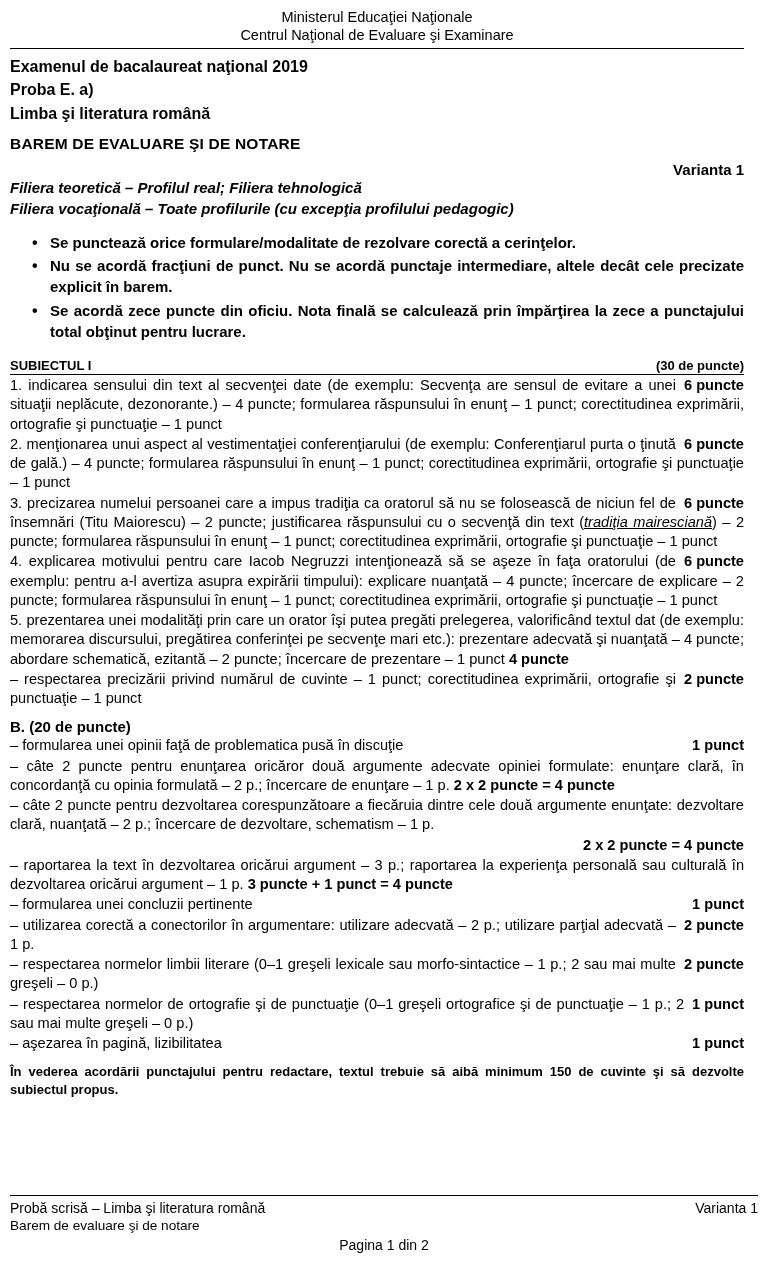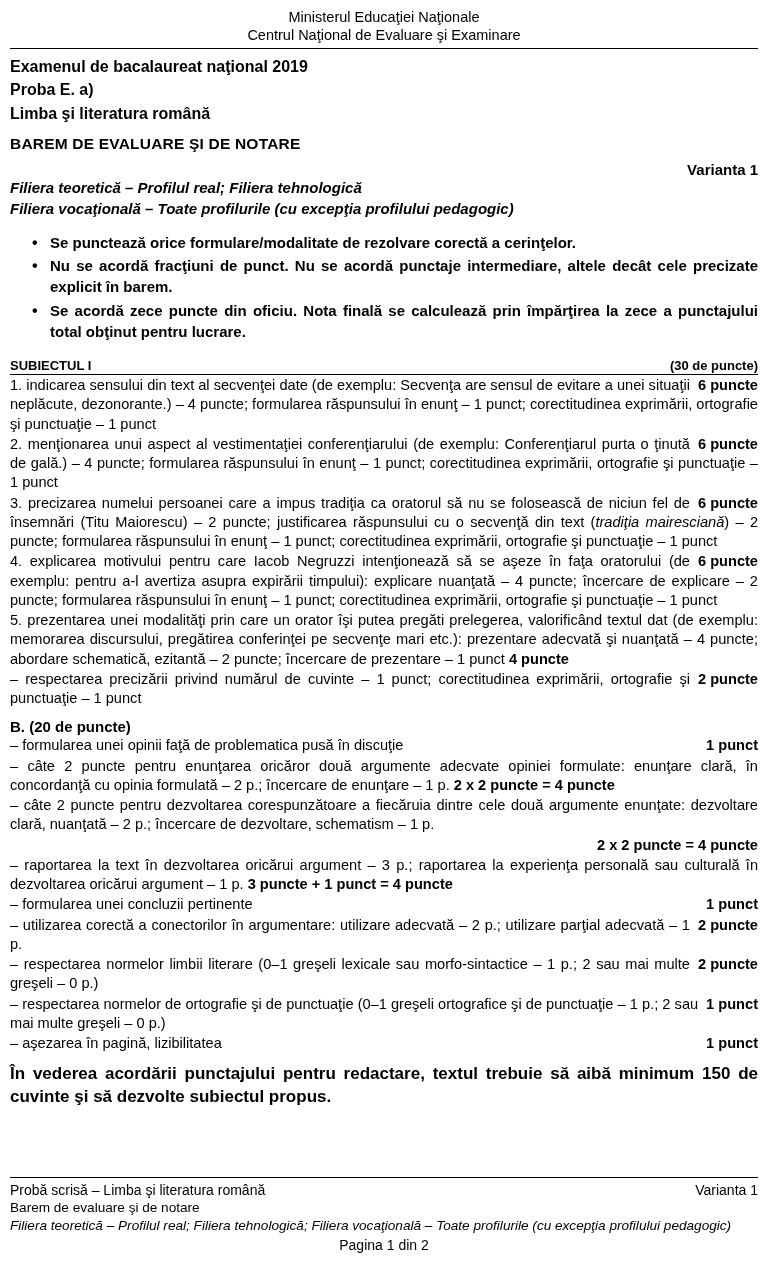--- a/index.html
+++ b/index.html
@@ -10,25 +10,25 @@
     width: 768px;
     min-height: 1263px;
     background: #ffffff;
     font-family: "Liberation Sans", sans-serif;
     color: #000000;
   }
   .page {
     width: 768px;
     min-height: 1263px;
     box-sizing: border-box;
-    padding: 8px 10px 0 10px;
+    padding: 8px 24px 0 10px;
     position: relative;
   }
   .bold { font-weight: bold; }
-  .ital { font-style: italic; }
+  .ital { font-style: italic; text-decoration: underline; }
   .hdr-line {
     font-size: 14.5px;
     line-height: 1.25;
     text-align: center;
   }
   .rule {
     border-bottom: 1px solid #000;
     margin: 4px 0 6px 0;
   }
   .title-block { margin-top: 2px; }
@@ -100,21 +100,21 @@
   .pts {
     font-weight: bold;
     float: right;
     margin-left: 8px;
   }
   .clear { clear: both; }
   .b-part { margin-top: 10px; }
   .final-note {
     margin-top: 10px;
     font-weight: bold;
-    font-size: 17px;
+    font-size: 13px;
     line-height: 1.35;
     text-align: justify;
   }
   .footer {
     position: absolute;
     left: 10px;
     right: 10px;
     bottom: 10px;
   }
   .footer .frule {
@@ -269,17 +269,16 @@
 
   <div class="final-note">În vederea acordării punctajului pentru redactare, textul trebuie să aibă minimum 150 de cuvinte şi să dezvolte subiectul propus.</div>
 
   <div class="footer">
     <div class="frule"></div>
     <div class="footer-row">
       <span>Probă scrisă – Limba şi literatura română</span>
       <span>Varianta 1</span>
     </div>
     <div class="footer-sub">Barem de evaluare şi de notare</div>
-    <div class="footer-ital">Filiera teoretică – Profilul real; Filiera tehnologică; Filiera vocaţională – Toate profilurile (cu excepţia profilului pedagogic)</div>
     <div class="footer-page">Pagina 1 din 2</div>
   </div>
 
 </div>
 
 </body></html>

